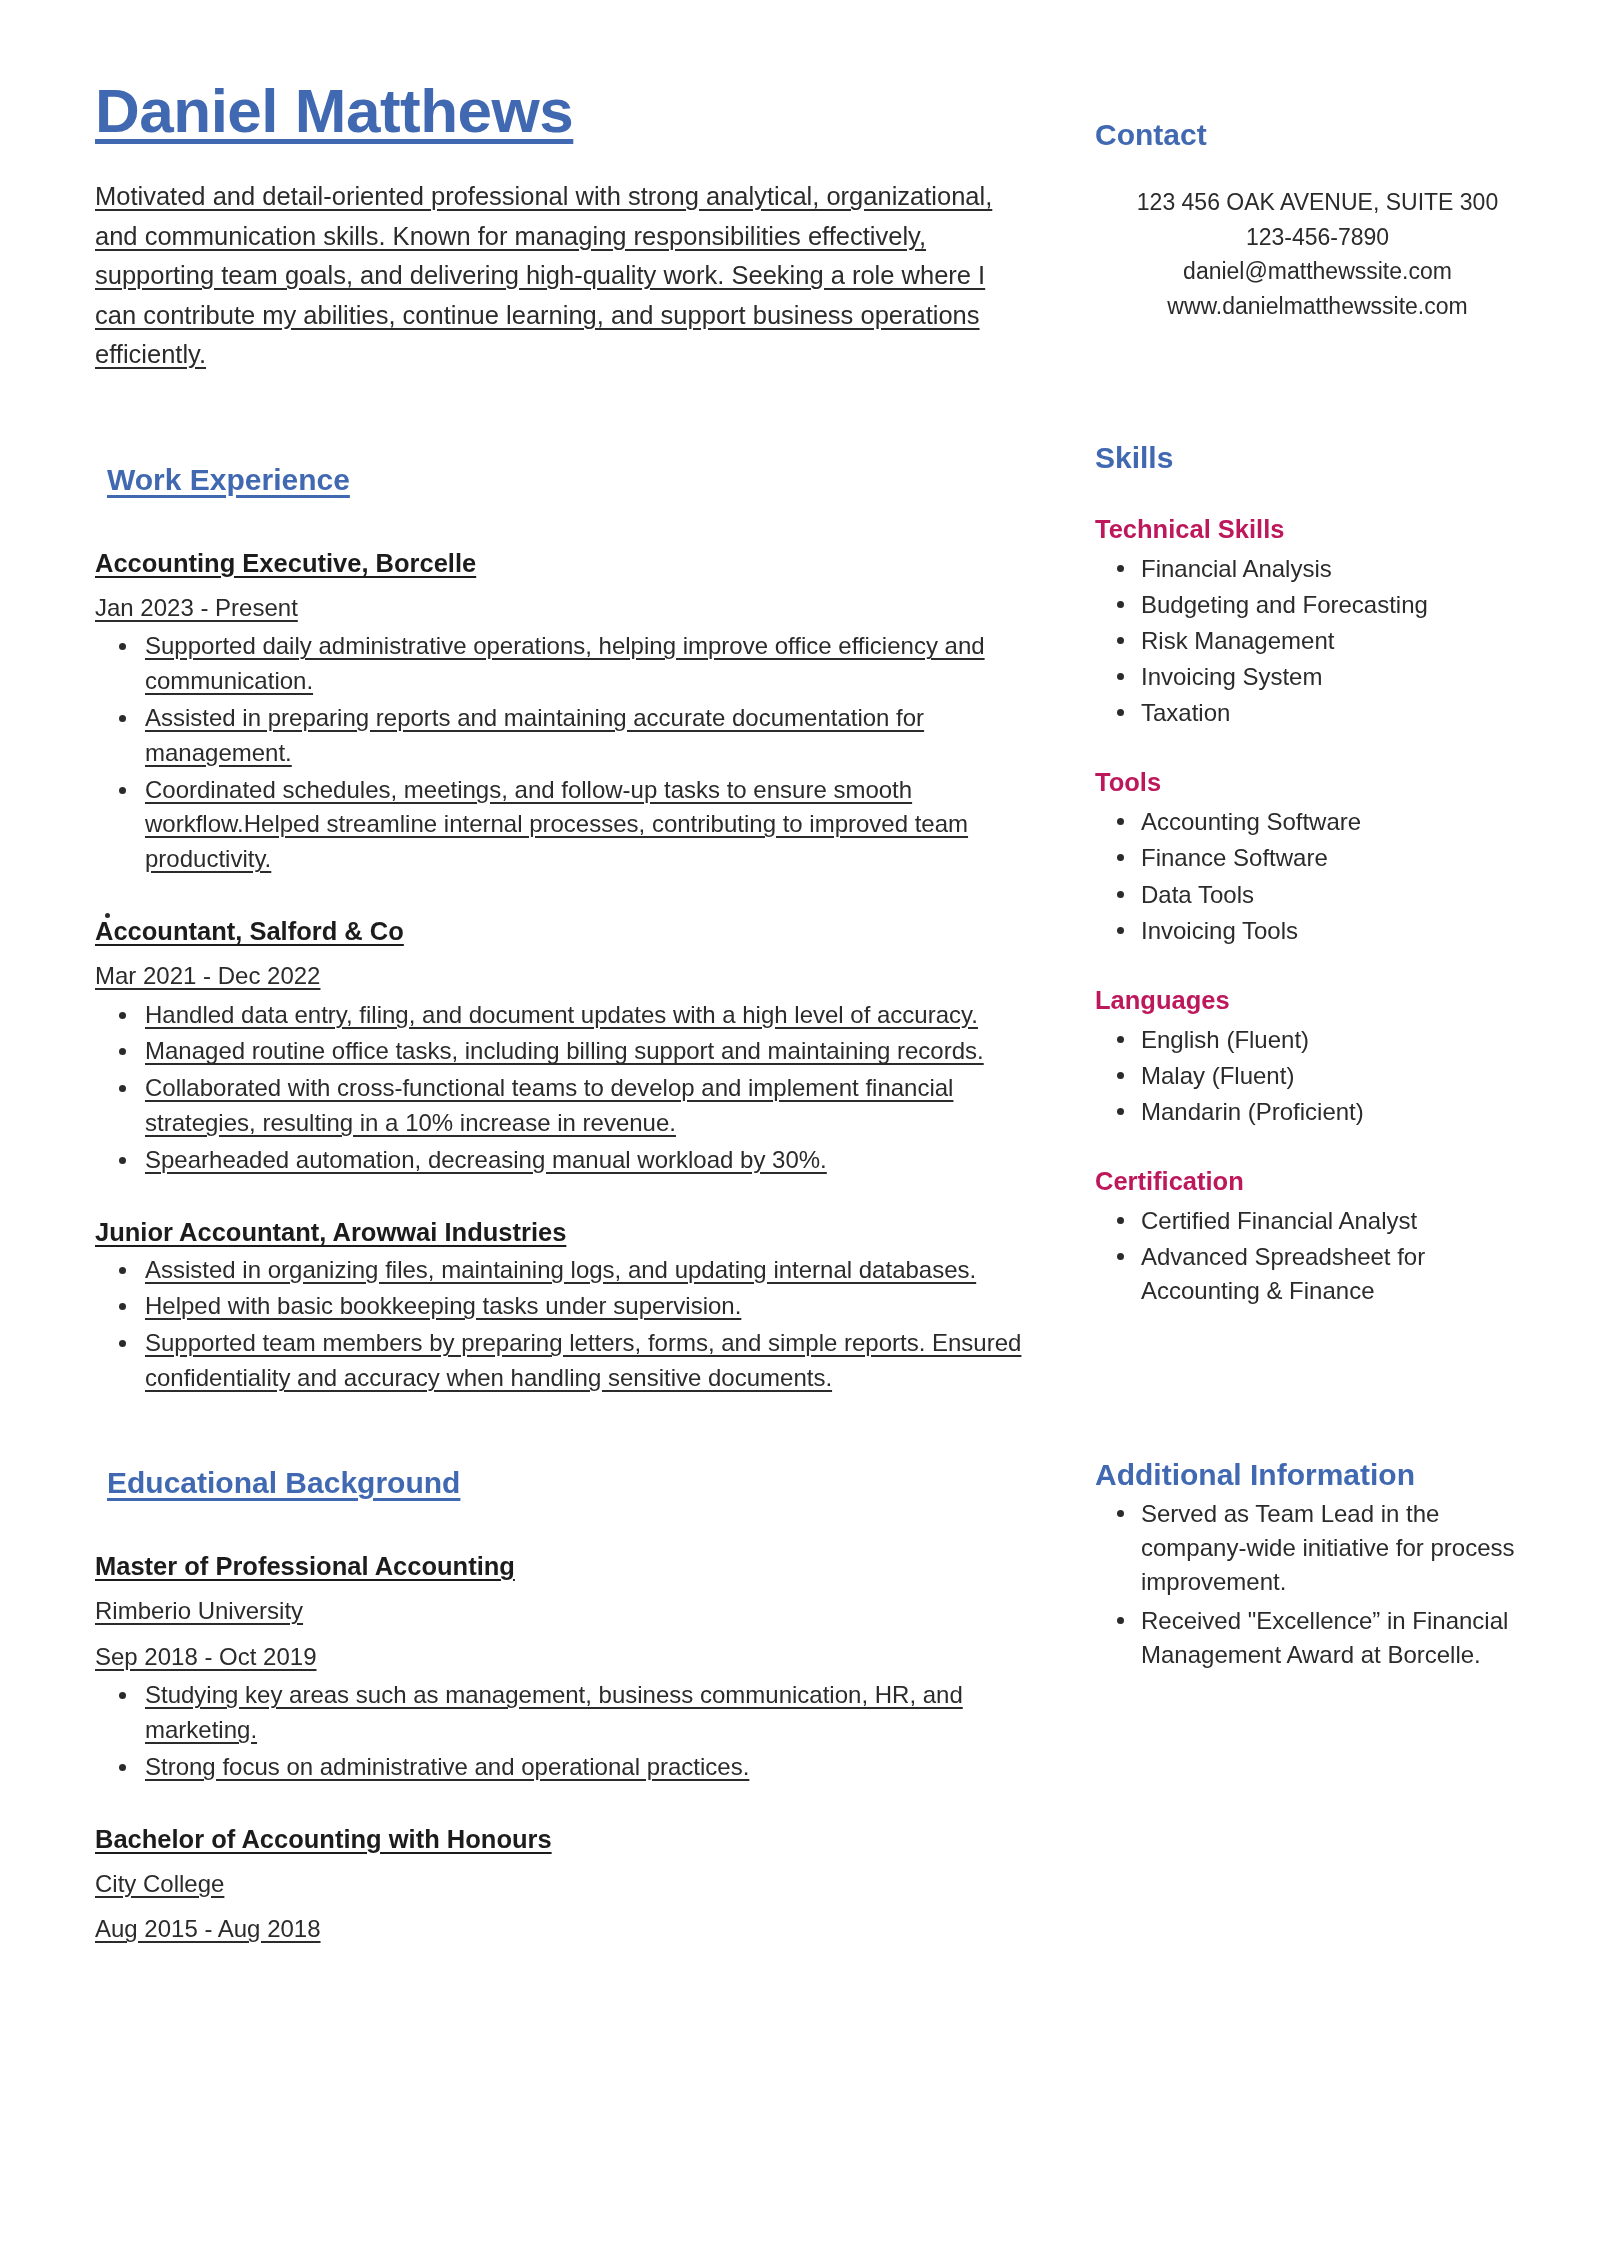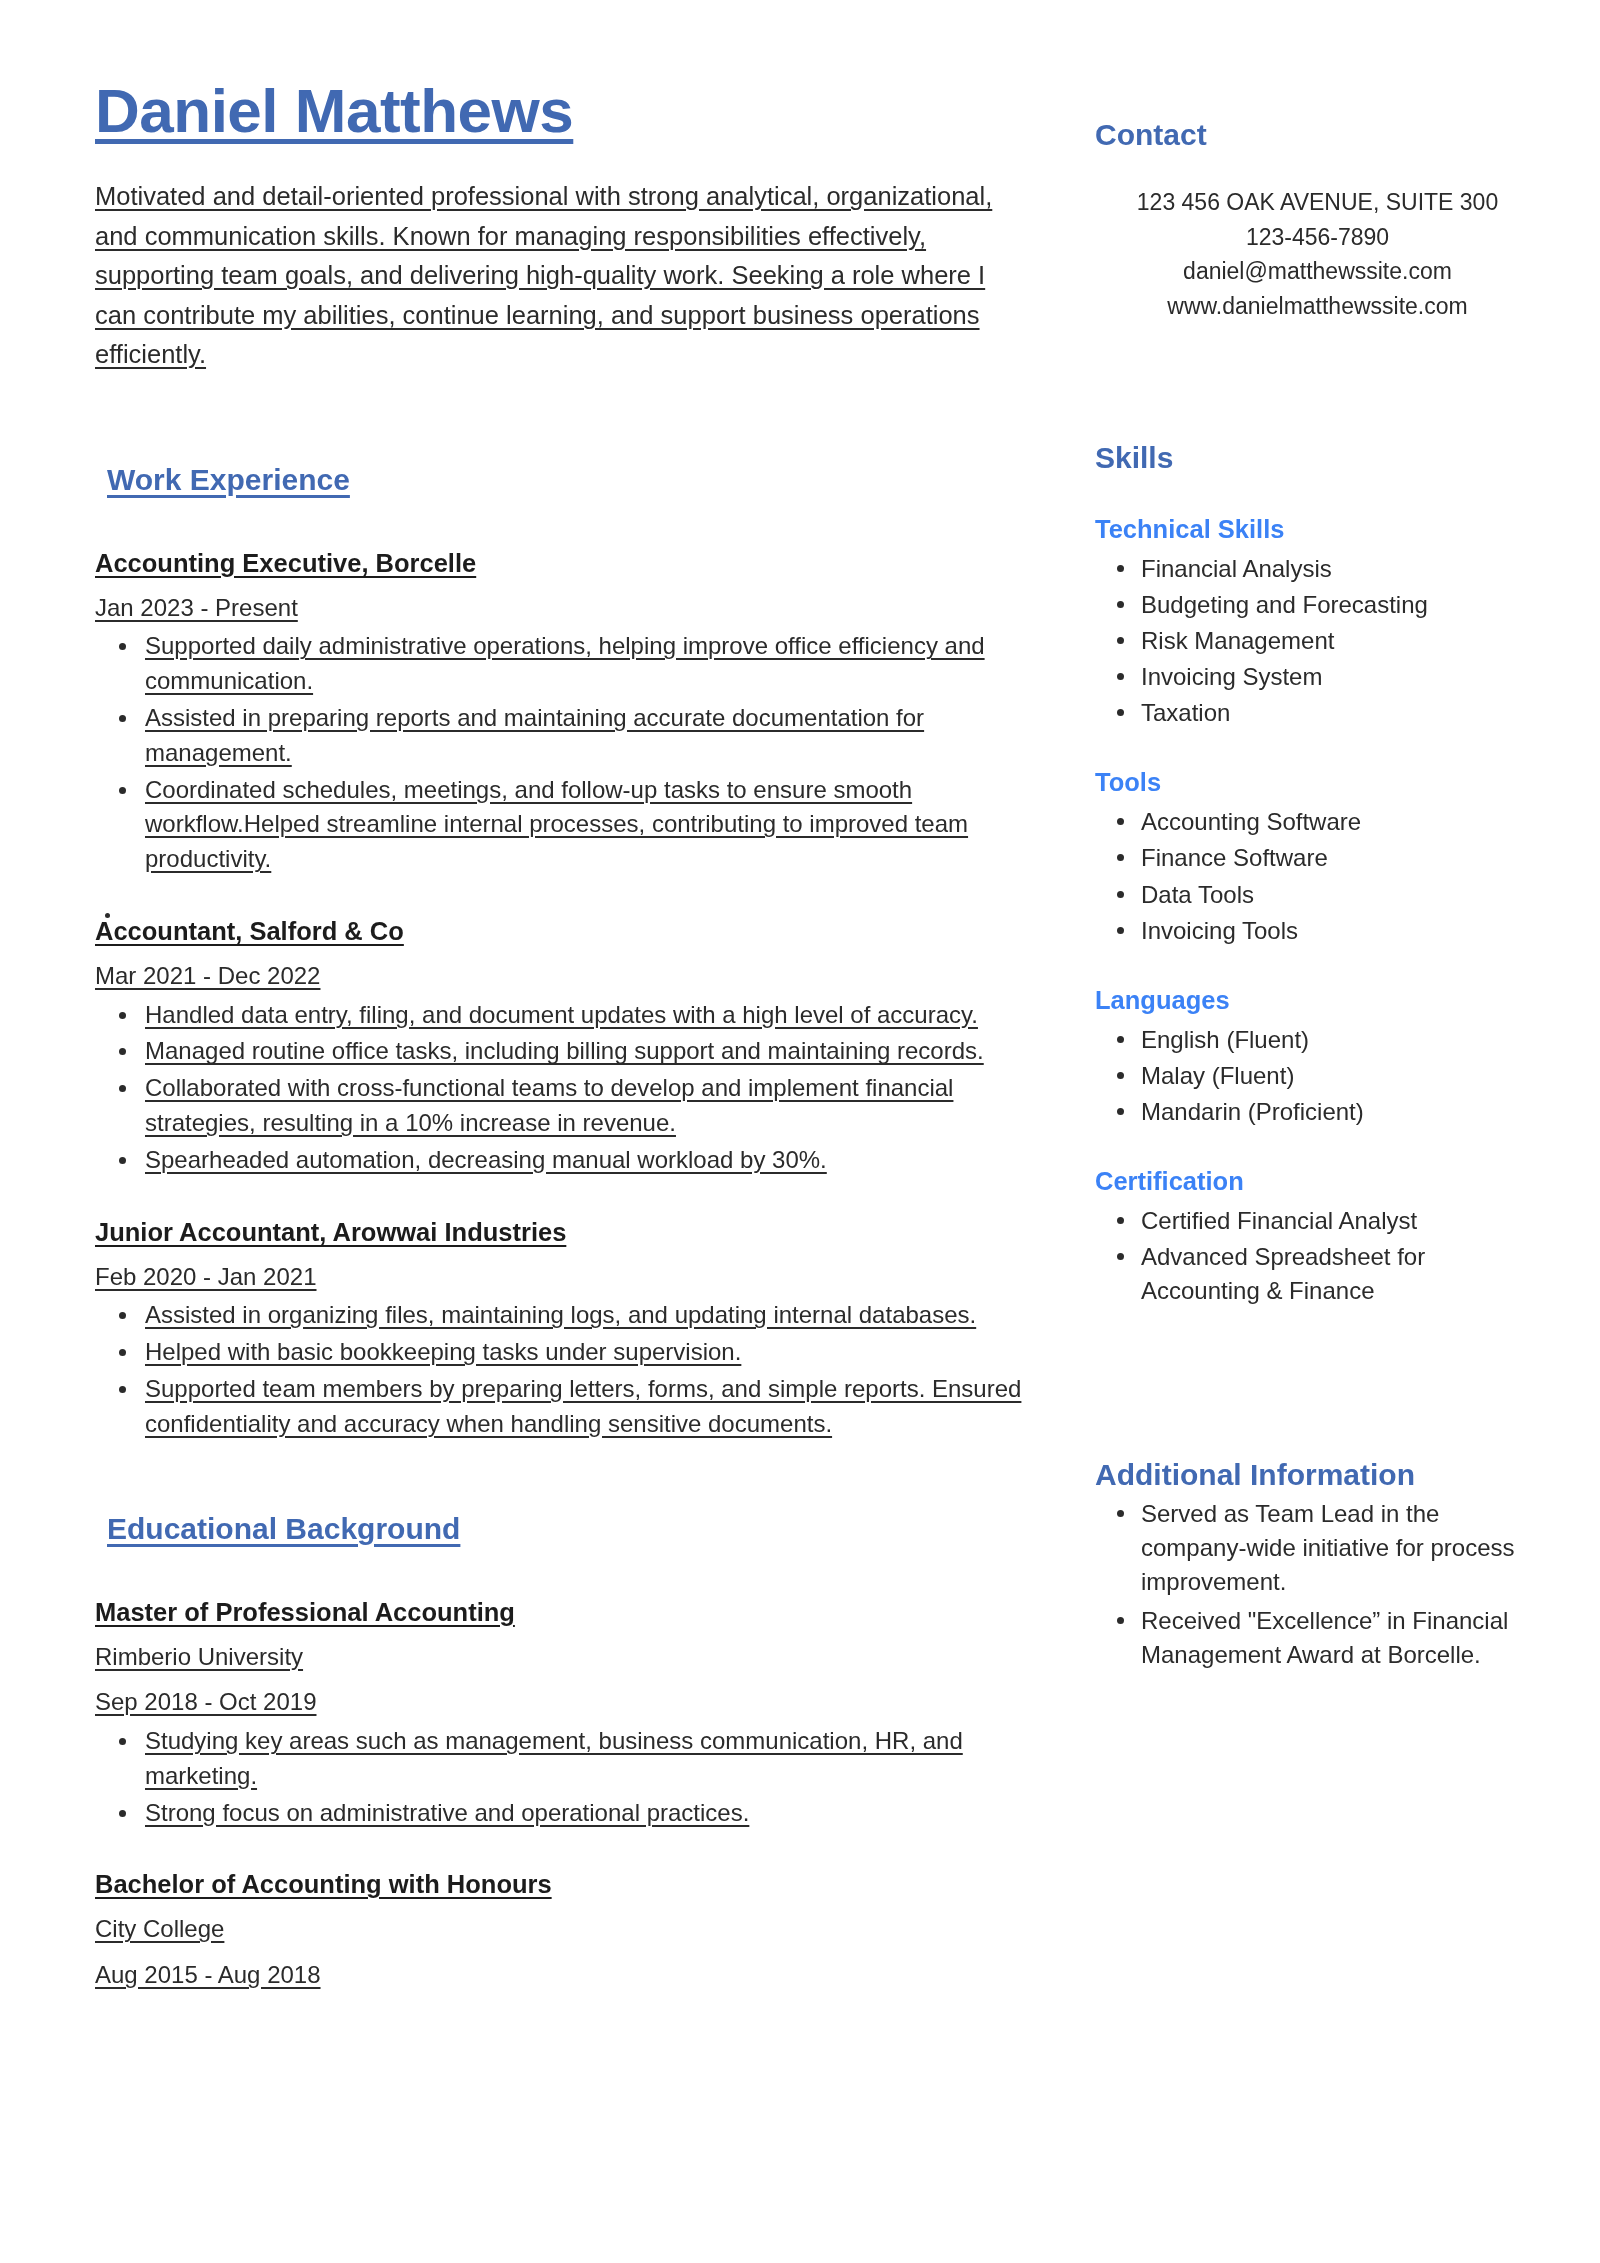--- a/index.html
+++ b/index.html
@@ -148,21 +148,21 @@
     color: #2b2b2b;
   }
 
   .r-section { }
   .sec-skills  { margin-top: 118px; }
   .sec-addl    { margin-top: 150px; }
 
   .r-subheading {
     font-size: 25.5px;
     font-weight: bold;
-    color: #3b82f6;
+    color: #be185d;
     margin: 38px 0 8px 0;
   }
   .r-subheading.first { margin-top: 40px; }
 
   ul.r-bullets {
     margin: 0;
     padding: 0 0 0 46px;
     list-style: none;
   }
   ul.r-bullets li {
@@ -219,21 +219,20 @@
           <li><span class="btxt">Handled data entry, filing, and document updates with a high level of accuracy.</span></li>
           <li><span class="btxt">Managed routine office tasks, including billing support and maintaining records.</span></li>
           <li><span class="btxt">Collaborated with cross-functional teams to develop and implement financial strategies, resulting in a 10% increase in revenue.</span></li>
           <li><span class="btxt">Spearheaded automation, decreasing manual workload by 30%.</span></li>
         </ul>
       </div>
 
       
       <div class="entry">
         <div class="entry-title">Junior Accountant, Arowwai Industries</div>
-        <div class="entry-sub-block"><span class="entry-sub">Feb 2020 - Jan 2021</span></div>
         <ul class="bullets">
           <li><span class="btxt">Assisted in organizing files, maintaining logs, and updating internal databases.</span></li>
           <li><span class="btxt"> Helped with basic bookkeeping tasks under supervision.</span></li>
           <li><span class="btxt">Supported team members by preparing letters, forms, and simple reports. Ensured confidentiality and accuracy when handling sensitive documents.</span></li>
         </ul>
       </div>
     </div>
 
     
     <div class="sec-edu">

